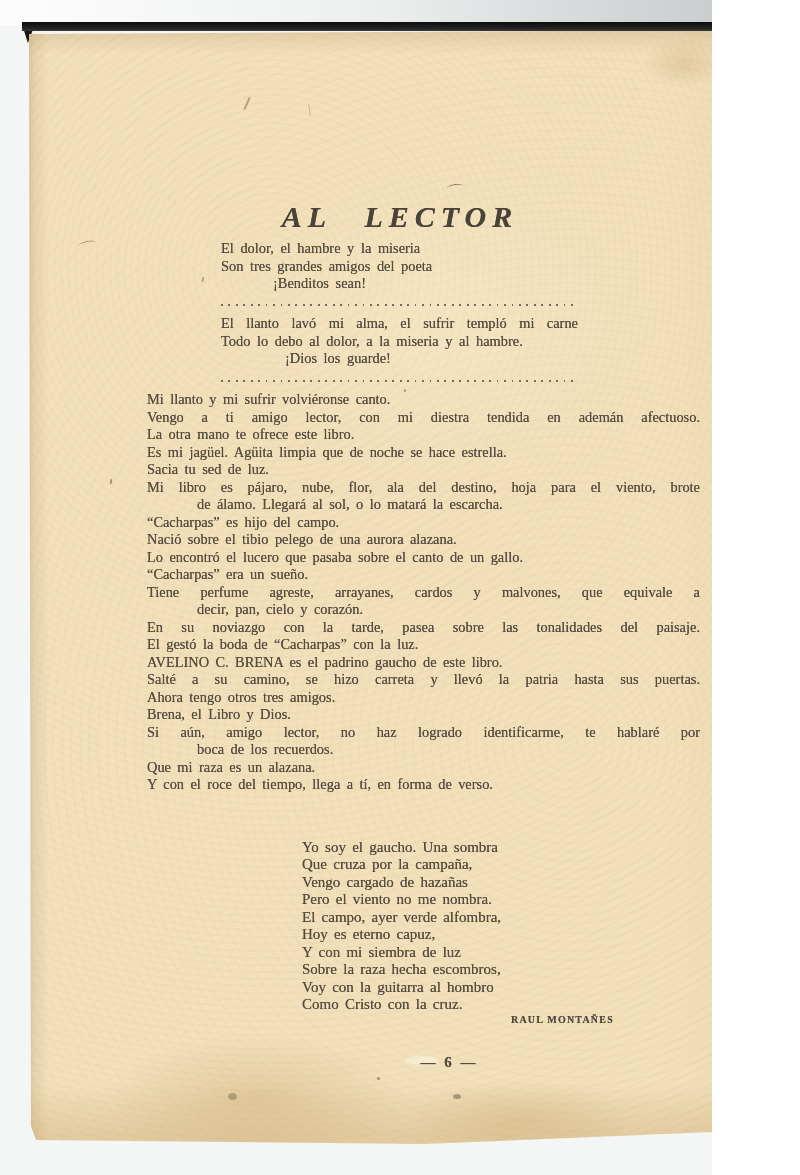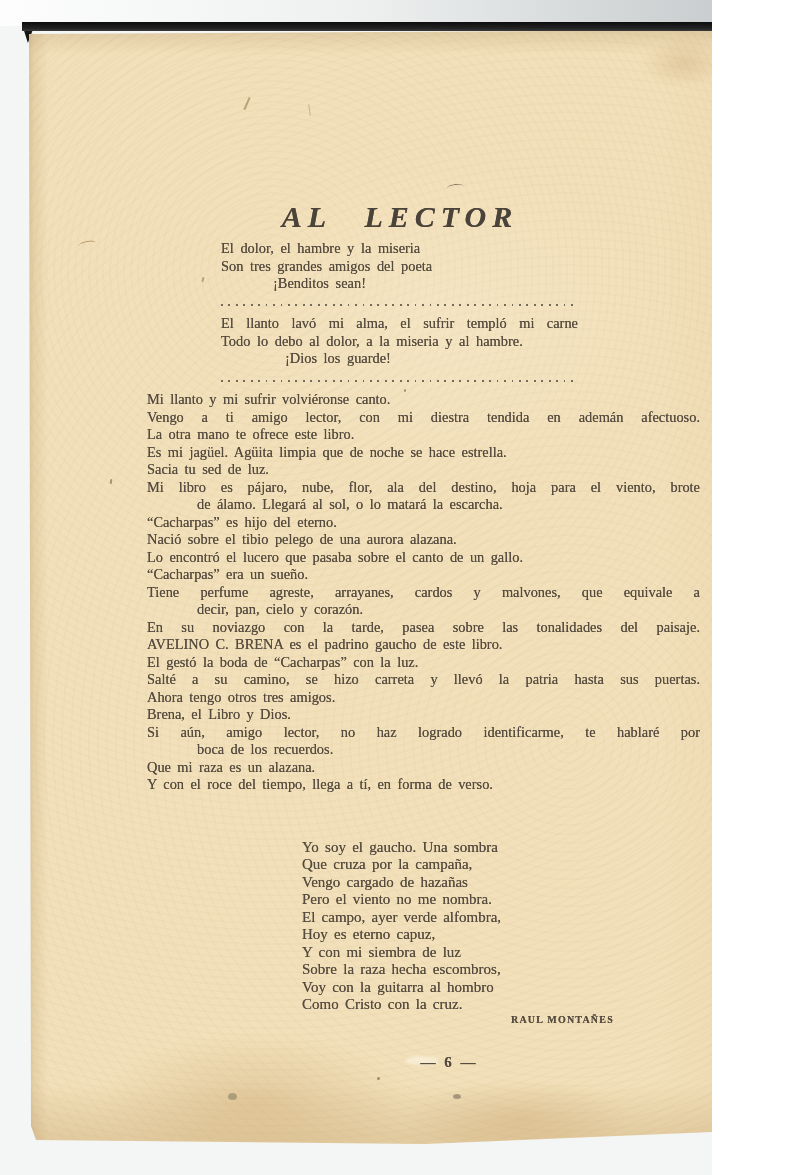--- a/index.html
+++ b/index.html
@@ -131,29 +131,29 @@
     <div class="dots dots2"></div>
 
     <div class="body">
       <div class="ln">Mi llanto y mi sufrir volviéronse canto.</div>
       <div class="ln fill">Vengo a ti amigo lector, con mi diestra tendida en ademán afectuoso.</div>
       <div class="ln">La otra mano te ofrece este libro.</div>
       <div class="ln">Es mi jagüel. Agüita limpia que de noche se hace estrella.</div>
       <div class="ln">Sacia tu sed de luz.</div>
       <div class="ln fill">Mi libro es pájaro, nube, flor, ala del destino, hoja para el viento, brote</div>
       <div class="ln ind">de álamo. Llegará al sol, o lo matará la escarcha.</div>
-      <div class="ln">“Cacharpas” es hijo del eterno.</div>
+      <div class="ln">“Cacharpas” es hijo del campo.</div>
       <div class="ln">Nació sobre el tibio pelego de una aurora alazana.</div>
       <div class="ln">Lo encontró el lucero que pasaba sobre el canto de un gallo.</div>
       <div class="ln">“Cacharpas” era un sueño.</div>
       <div class="ln fill">Tiene perfume agreste, arrayanes, cardos y malvones, que equivale a</div>
       <div class="ln ind">decir, pan, cielo y corazón.</div>
       <div class="ln fill">En su noviazgo con la tarde, pasea sobre las tonalidades del paisaje.</div>
+      <div class="ln">El gestó la boda de “Cacharpas” con la luz.</div>
       <div class="ln">AVELINO C. BRENA es el padrino gaucho de este libro.</div>
-      <div class="ln">El gestó la boda de “Cacharpas” con la luz.</div>
       <div class="ln fill">Salté a su camino, se hizo carreta y llevó la patria hasta sus puertas.</div>
       <div class="ln">Ahora tengo otros tres amigos.</div>
       <div class="ln">Brena, el Libro y Dios.</div>
       <div class="ln fill">Si aún, amigo lector, no haz logrado identificarme, te hablaré por</div>
       <div class="ln ind">boca de los recuerdos.</div>
       <div class="ln">Que mi raza es un alazana.</div>
       <div class="ln">Y con el roce del tiempo, llega a tí, en forma de verso.</div>
     </div>
 
     <div class="poem">

